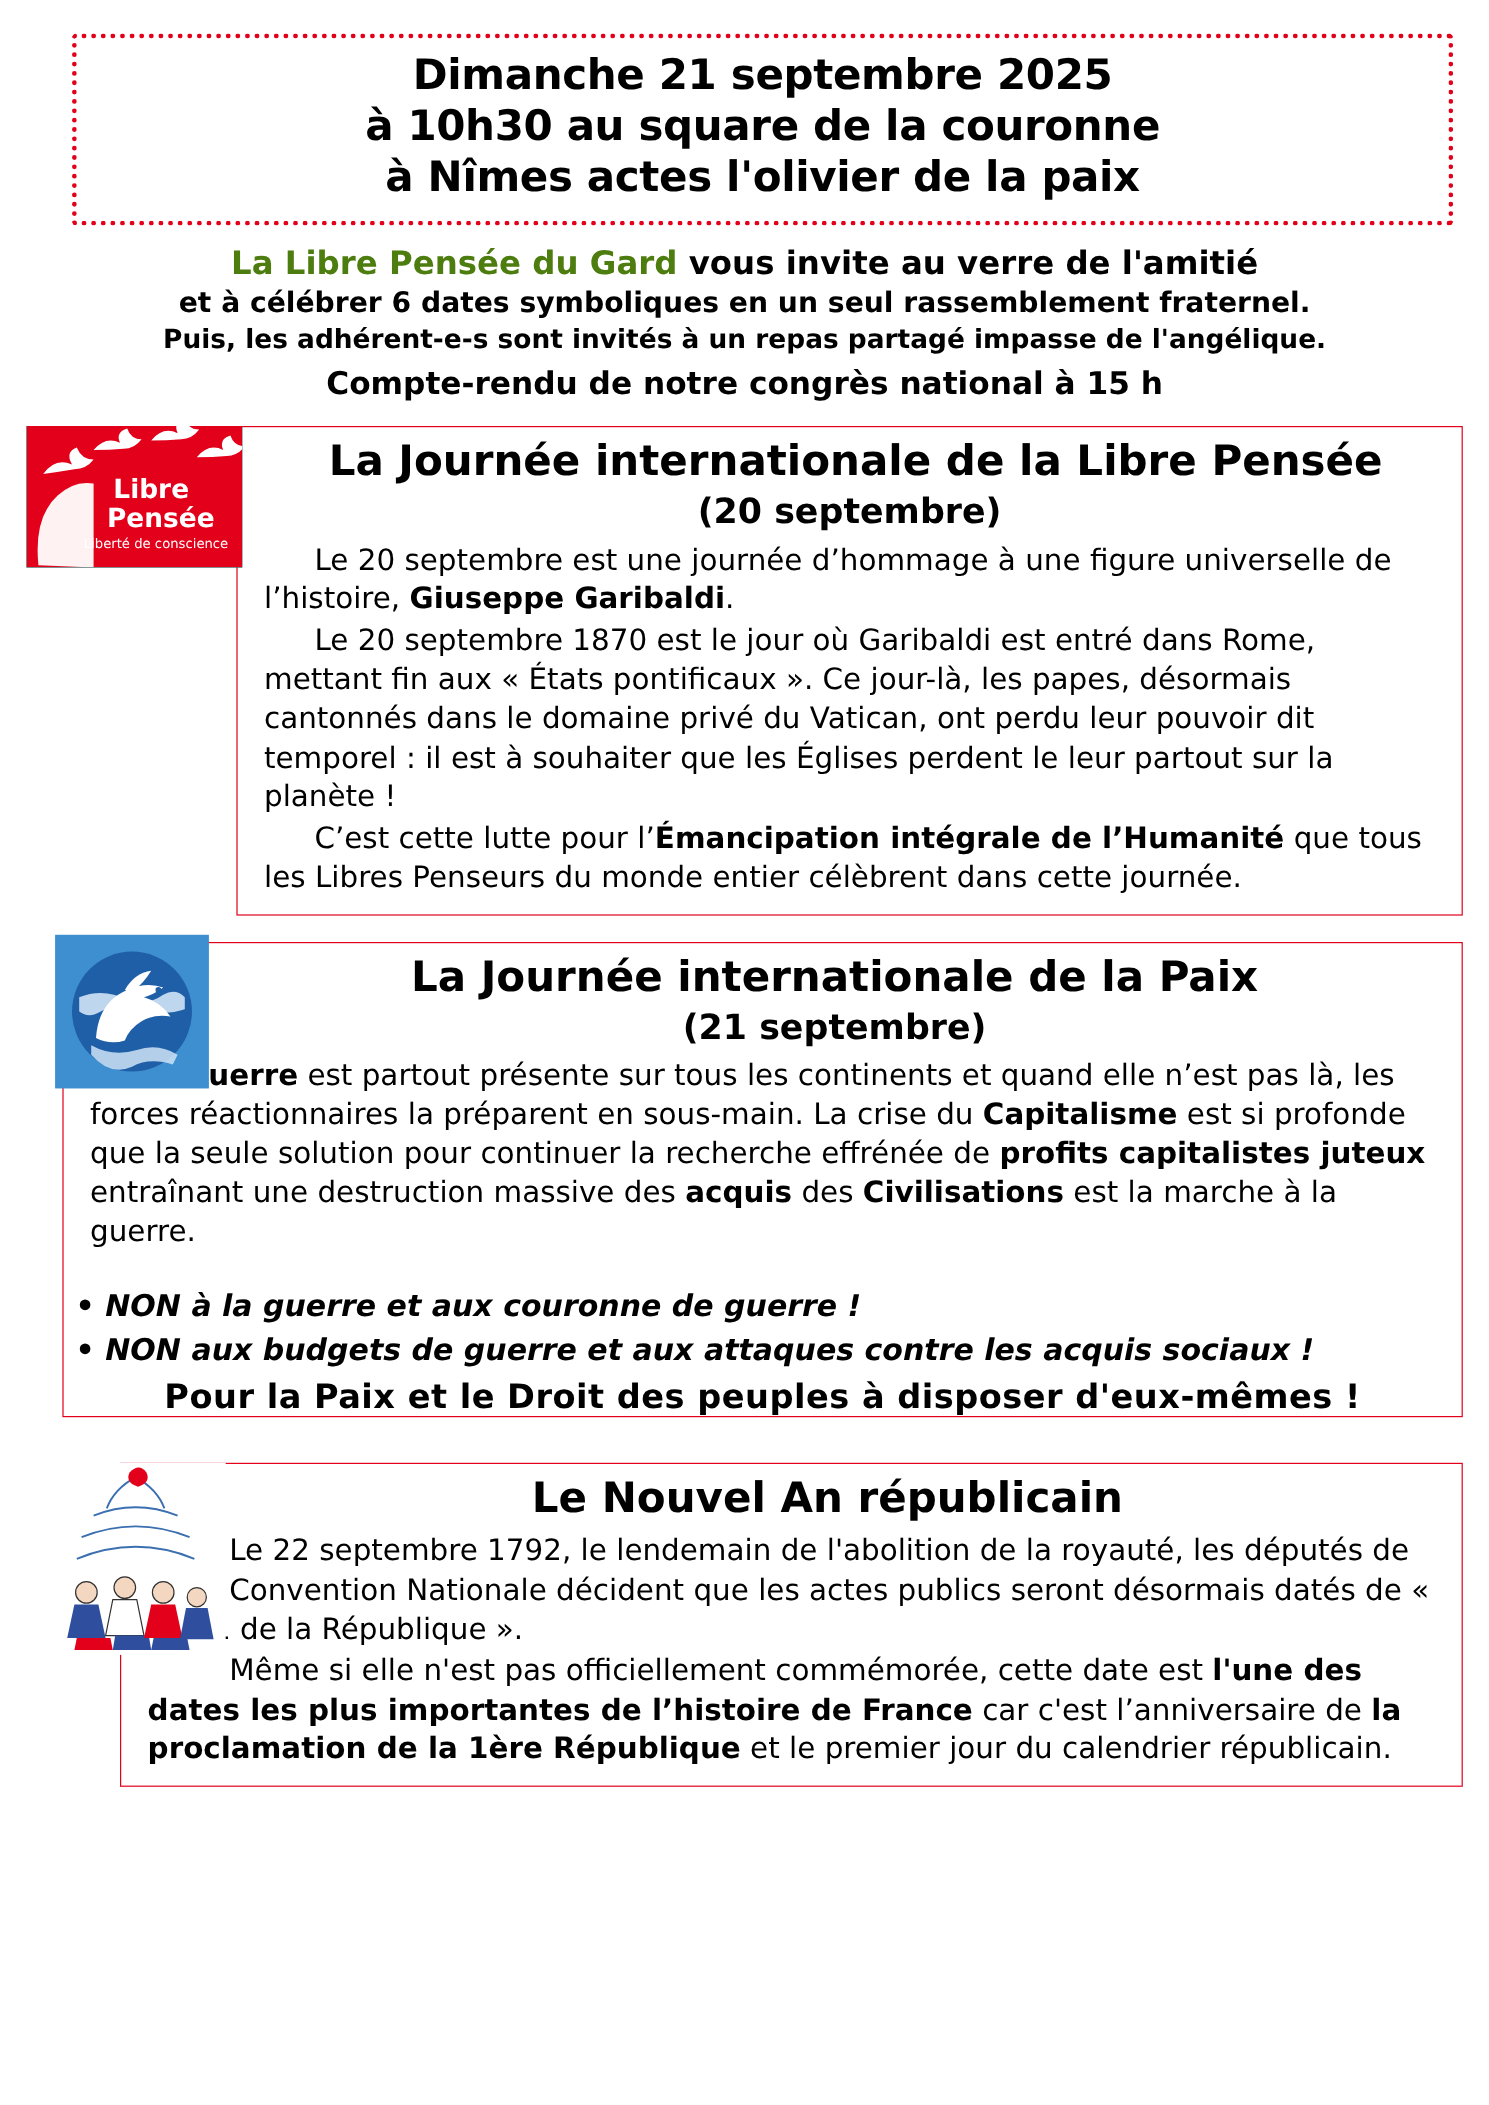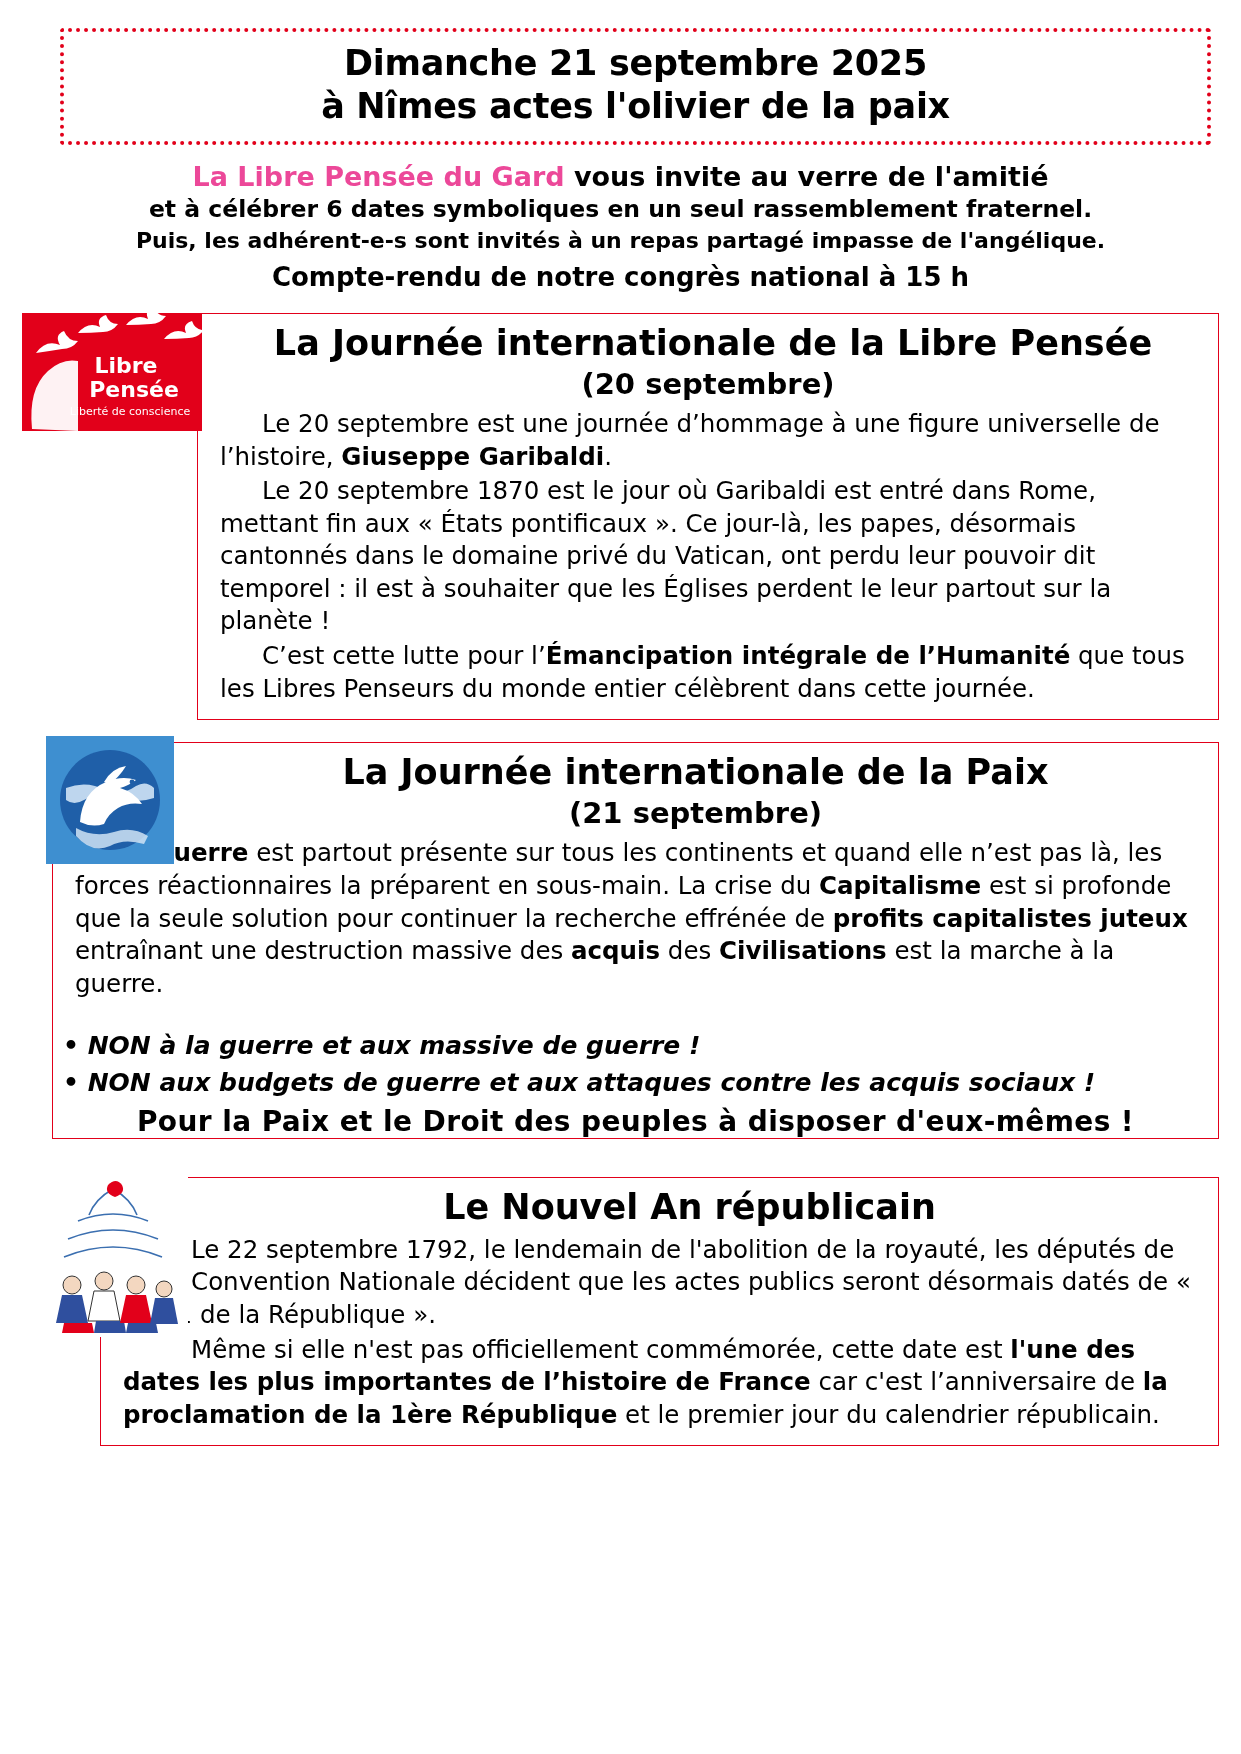--- a/index.html
+++ b/index.html
@@ -53,21 +53,21 @@
     text-align: center;
     margin-top: 14px;
     padding: 0 40px;
   }
   .invite .l1 {
     font-size: 27px;
     font-weight: bold;
     line-height: 1.3;
   }
   .invite .l1 .red {
-    color: #ec4899;
+    color: #4d7c0f;
   }
   .invite .l2 {
     font-size: 23.5px;
     font-weight: bold;
     line-height: 1.35;
   }
   .invite .l3 {
     font-size: 22px;
     font-weight: bold;
     line-height: 1.4;
@@ -191,20 +191,21 @@
   }
 </style>
 </head>
 <body>
 
 <div class="header">
 
 
   <div class="date-box">
     <div class="line">Dimanche 21 septembre 2025</div>
+    <div class="line">à 10h30 au square de la couronne</div>
     <div class="line">à Nîmes actes l'olivier de la paix</div>
   </div>
 </div>
 
 <div class="invite">
   <div class="l1">
     <span class="red">La Libre Pensée du Gard</span><span> vous invite au verre de l'amitié</span>
   </div>
   <div class="l2">et à célébrer 6 dates symboliques en un seul rassemblement fraternel.</div>
   <div class="l3">Puis, les adhérent-e-s sont invités à un repas partagé impasse de l'angélique.</div>
@@ -254,21 +255,21 @@
     </svg>
   </div>
 
   <div class="sec-box">
     <div class="sec-title">La Journée internationale de la Paix</div>
     <div class="sec-sub">(21 septembre)</div>
     <div class="sec-body">
         <p><span>La </span><span class="b">Guerre</span><span> est partout présente sur tous les continents et quand elle n’est pas là, les forces réactionnaires la préparent en sous-main. La crise du </span><span class="b">Capitalisme</span><span> est si profonde que la seule solution pour continuer la recherche effrénée de </span><span class="b">profits capitalistes juteux</span><span> entraînant une destruction massive des </span><span class="b">acquis</span><span> des </span><span class="b">Civilisations</span><span> est la marche à la guerre.</span></p>
       </div>
     <div class="bullets">
-        <div class="bl">• NON à la guerre et aux massive de guerre !</div>
+        <div class="bl">• NON à la guerre et aux couronne de guerre !</div>
         <div class="bl">• NON aux budgets de guerre et aux attaques contre les acquis sociaux !</div>
       </div>
     <div class="slogan">Pour la Paix et le Droit des peuples à disposer d'eux-mêmes !</div>
   </div>
 </div>
 
 <div class="section" id="section-3">
   <div class="dance-icon">
     <svg viewBox="0 0 150 160" width="150" height="160" aria-hidden="true">
       <rect width="150" height="160" fill="#ffffff"></rect>

